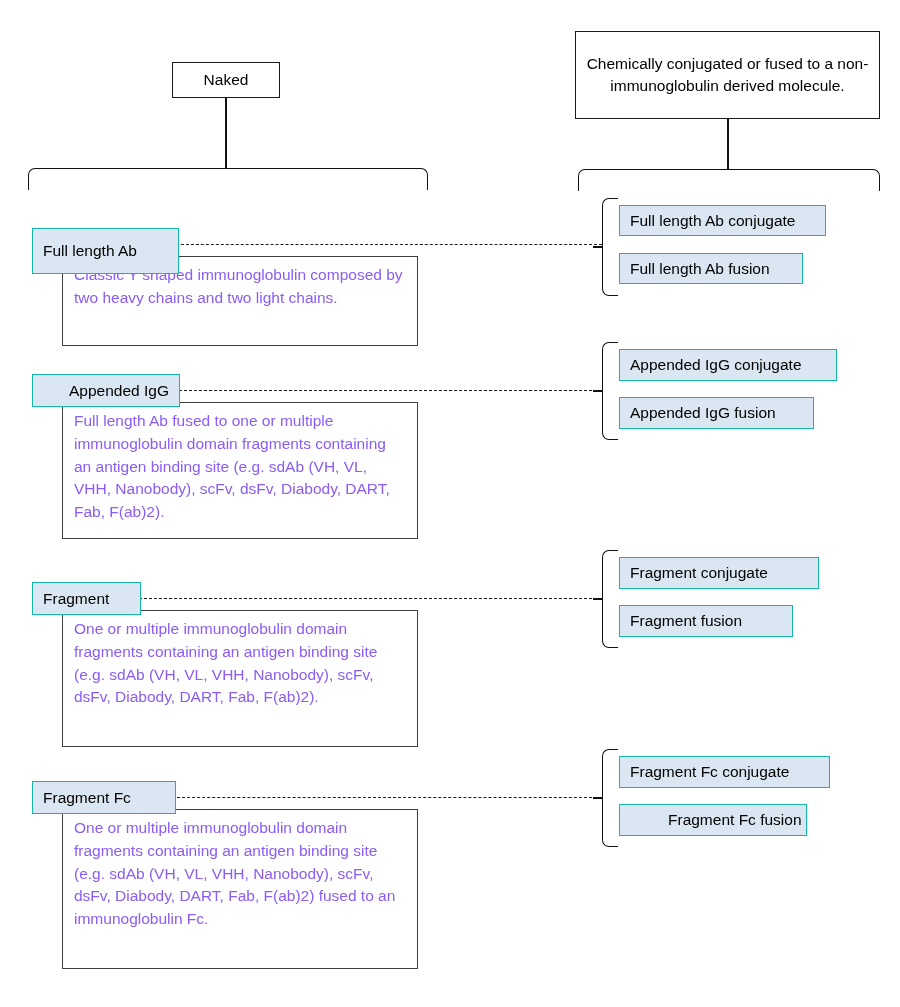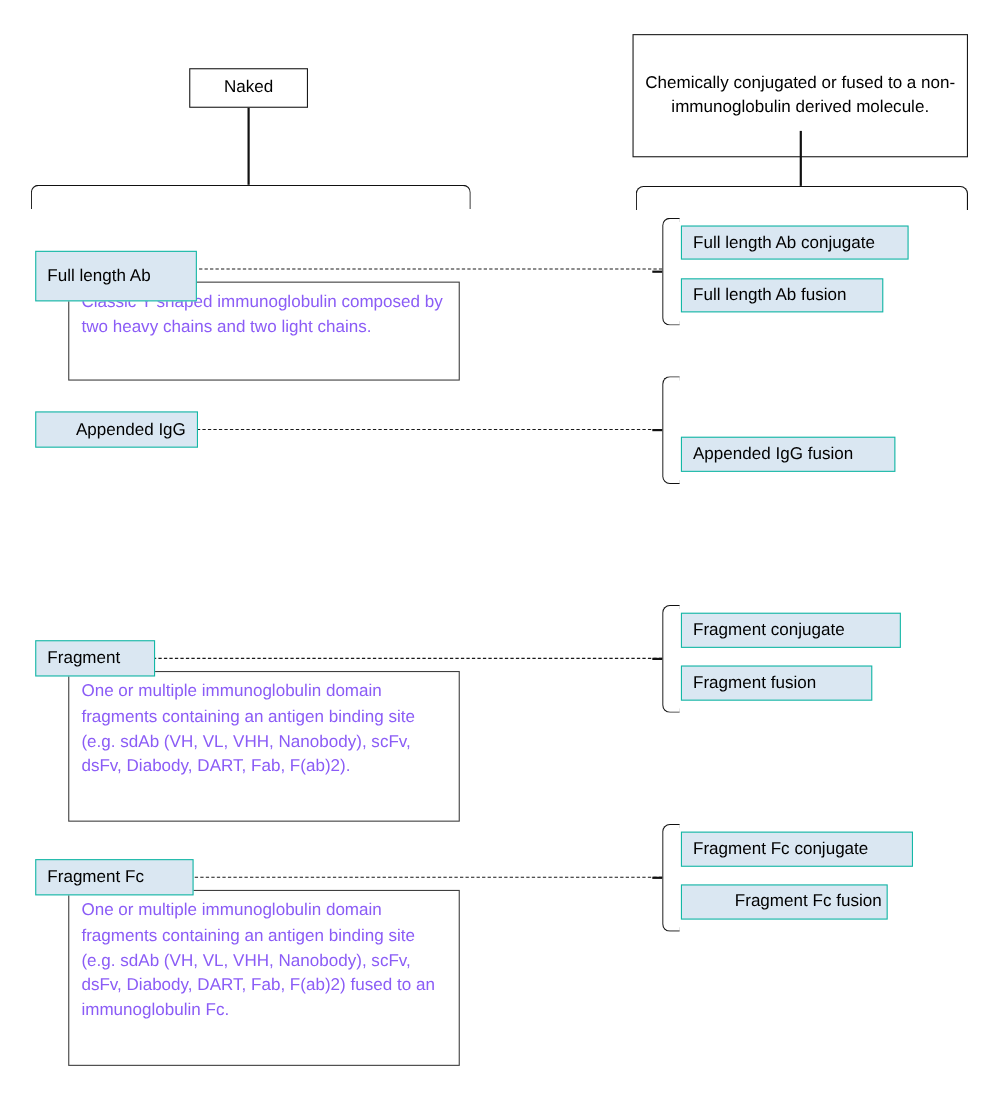--- a/index.html
+++ b/index.html
@@ -91,21 +91,21 @@
 <body>
 
 <div id="canvas">
 
   <div class="abs wbox center" style="left:172px; top:62px; width:108px; height:36px;">
     <span>Naked</span>
   </div>
   <div class="abs vline" style="left:225px; top:98px; height:70px;"></div>
   <div class="abs topbracket" style="left:28px; top:168px; width:400px; height:22px;"></div>
 
-  <div class="abs wbox center" style="left:575px; top:31px; width:305px; height:112px; padding:8px 10px;">
+  <div class="abs wbox center" style="left:575px; top:31px; width:305px; height:88px; padding:8px 10px;">
     <span>Chemically conjugated or fused to a non-immunoglobulin derived molecule.</span>
   </div>
   <div class="abs vline" style="left:727px; top:119px; height:50px;"></div>
   <div class="abs topbracket" style="left:578px; top:169px; width:302px; height:22px;"></div>
 
   <div class="abs dashline" style="left:176px; top:244px; width:426px;"></div>
 
   <div class="abs descbox" style="left:62px; top:256px; width:356px; height:90px;">
     <span>Classic Y shaped immunoglobulin composed by two heavy chains and two light chains.</span>
   </div>
@@ -119,26 +119,32 @@
 
   <div class="abs bluebox" style="left:619px; top:205px; width:207px; height:31px;">
     <span>Full length Ab conjugate</span>
   </div>
   <div class="abs bluebox" style="left:619px; top:253px; width:184px; height:31px;">
     <span>Full length Ab fusion</span>
   </div>
 
   <div class="abs dashline" style="left:179px; top:390px; width:423px;"></div>
 
+  <div class="abs descbox" style="left:62px; top:402px; width:356px; height:137px;">
+    <span>Full length Ab fused to one or multiple immunoglobulin domain fragments containing an antigen binding site (e.g. sdAb (VH, VL, VHH, Nanobody), scFv, dsFv, Diabody, DART, Fab, F(ab)2).</span>
+  </div>
   <div class="abs bluebox" style="left:32px; top:374px; width:148px; height:33px;padding-left:36px;">
     <span>Appended IgG</span>
   </div>
 
   <div class="abs sidebracket" style="left:602px; top:342px; width:16px; height:98px;"></div>
   <div class="abs bracket-nub" style="left:593px; top:390px;"></div>
+  <div class="abs bluebox" style="left:619px; top:349px; width:218px; height:32px;">
+    <span>Appended IgG conjugate</span>
+  </div>
   <div class="abs bluebox" style="left:619px; top:397px; width:195px; height:32px;">
     <span>Appended IgG fusion</span>
   </div>
 
   <div class="abs dashline" style="left:139px; top:598px; width:463px;"></div>
 
   <div class="abs descbox" style="left:62px; top:610px; width:356px; height:137px;">
     <span>One or multiple immunoglobulin domain fragments containing an antigen binding site (e.g. sdAb (VH, VL, VHH, Nanobody), scFv, dsFv, Diabody, DART, Fab, F(ab)2).</span>
   </div>
   <div class="abs bluebox" style="left:32px; top:582px; width:109px; height:33px;">

